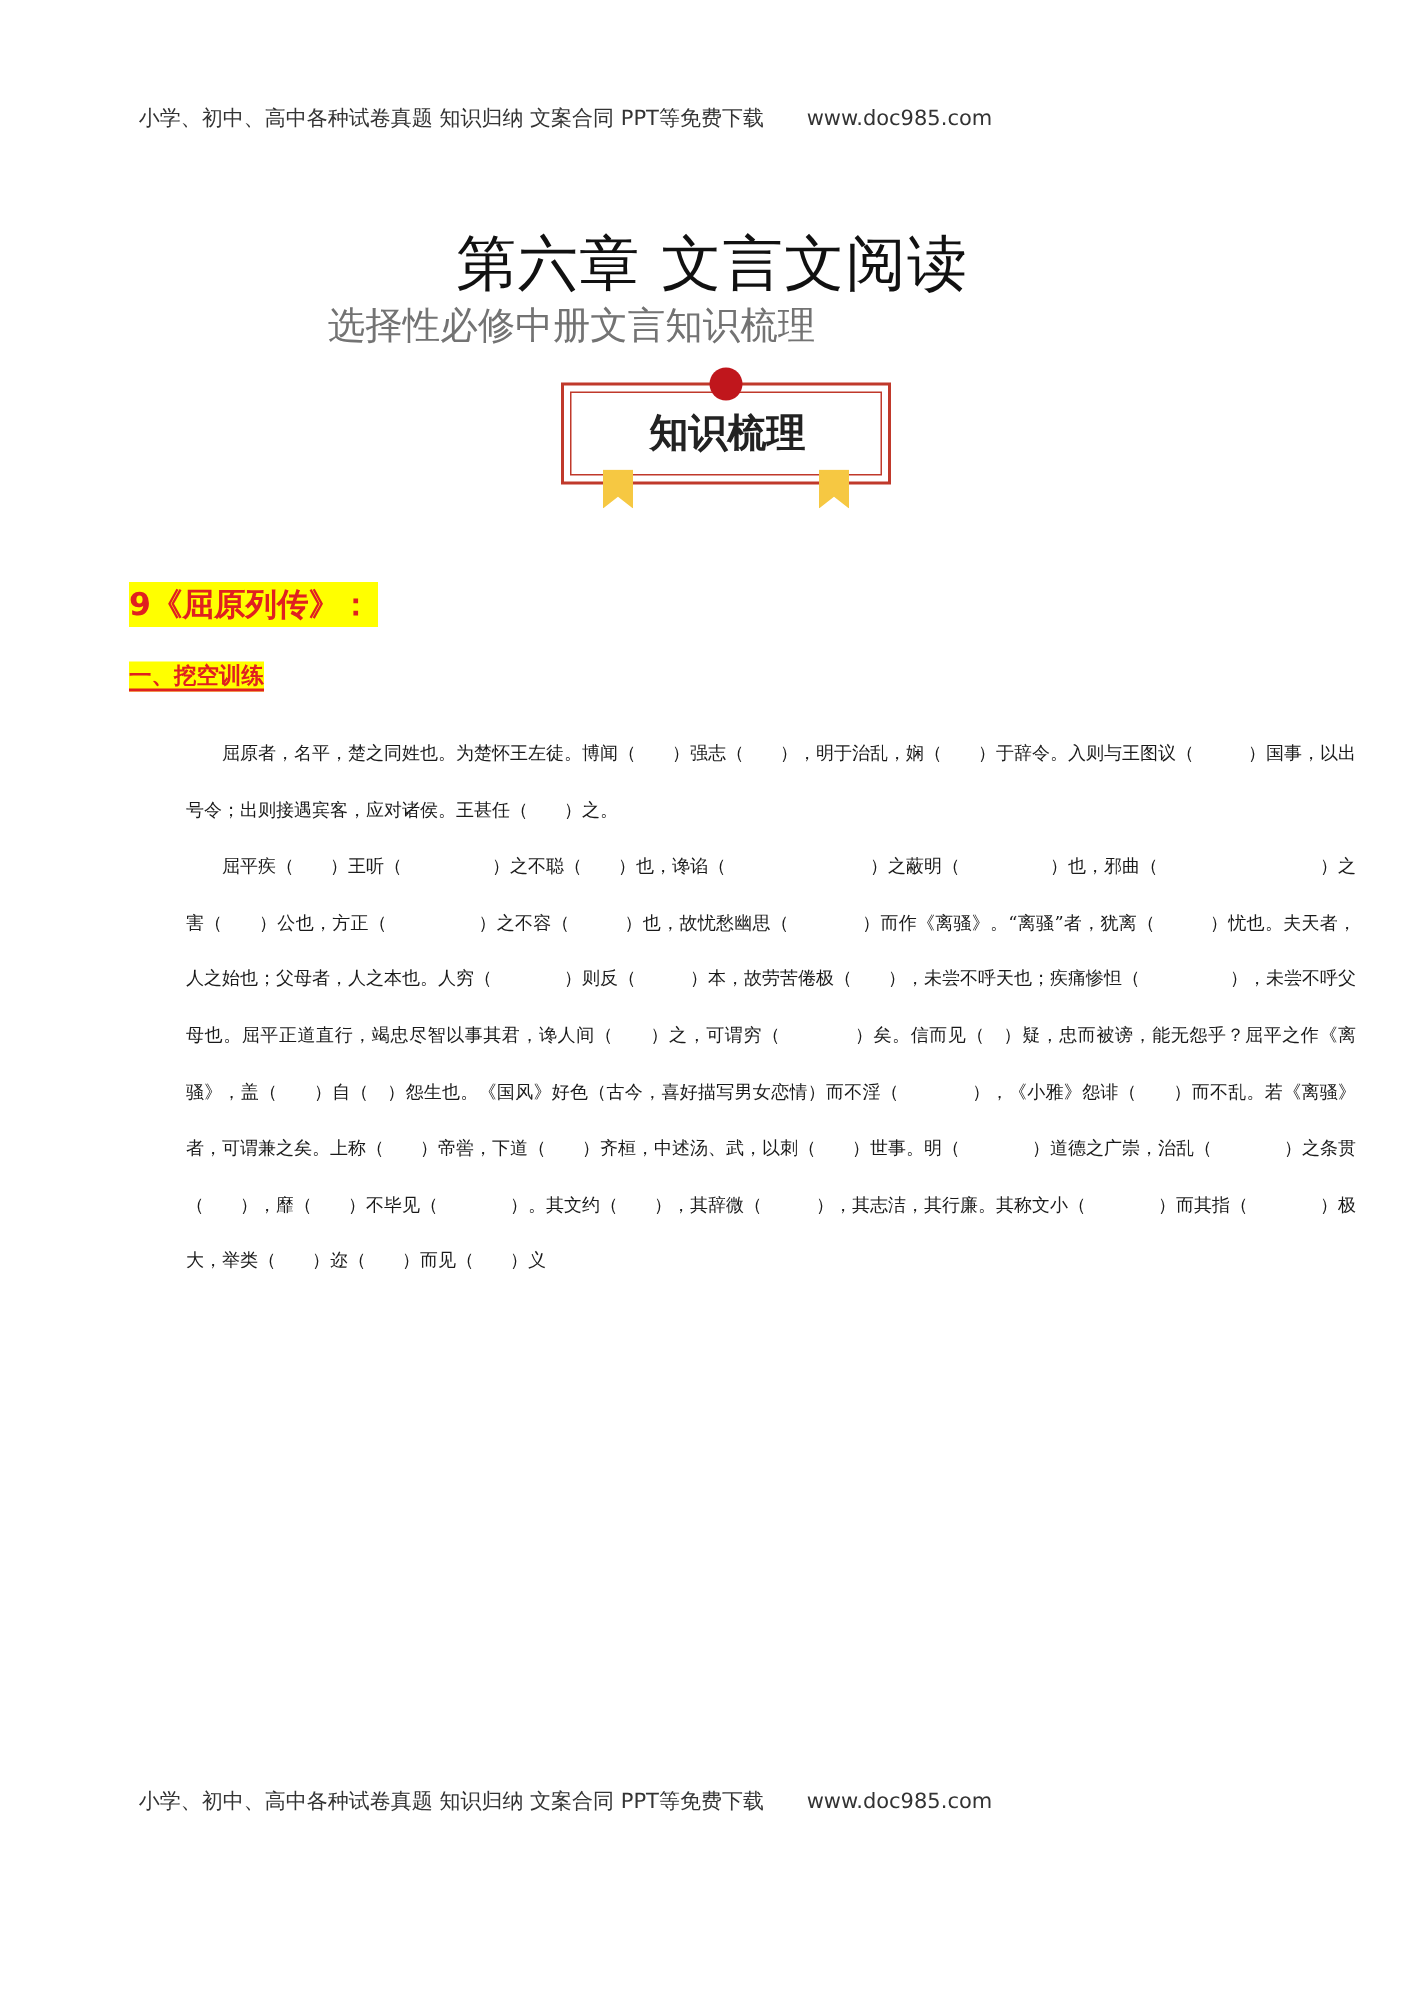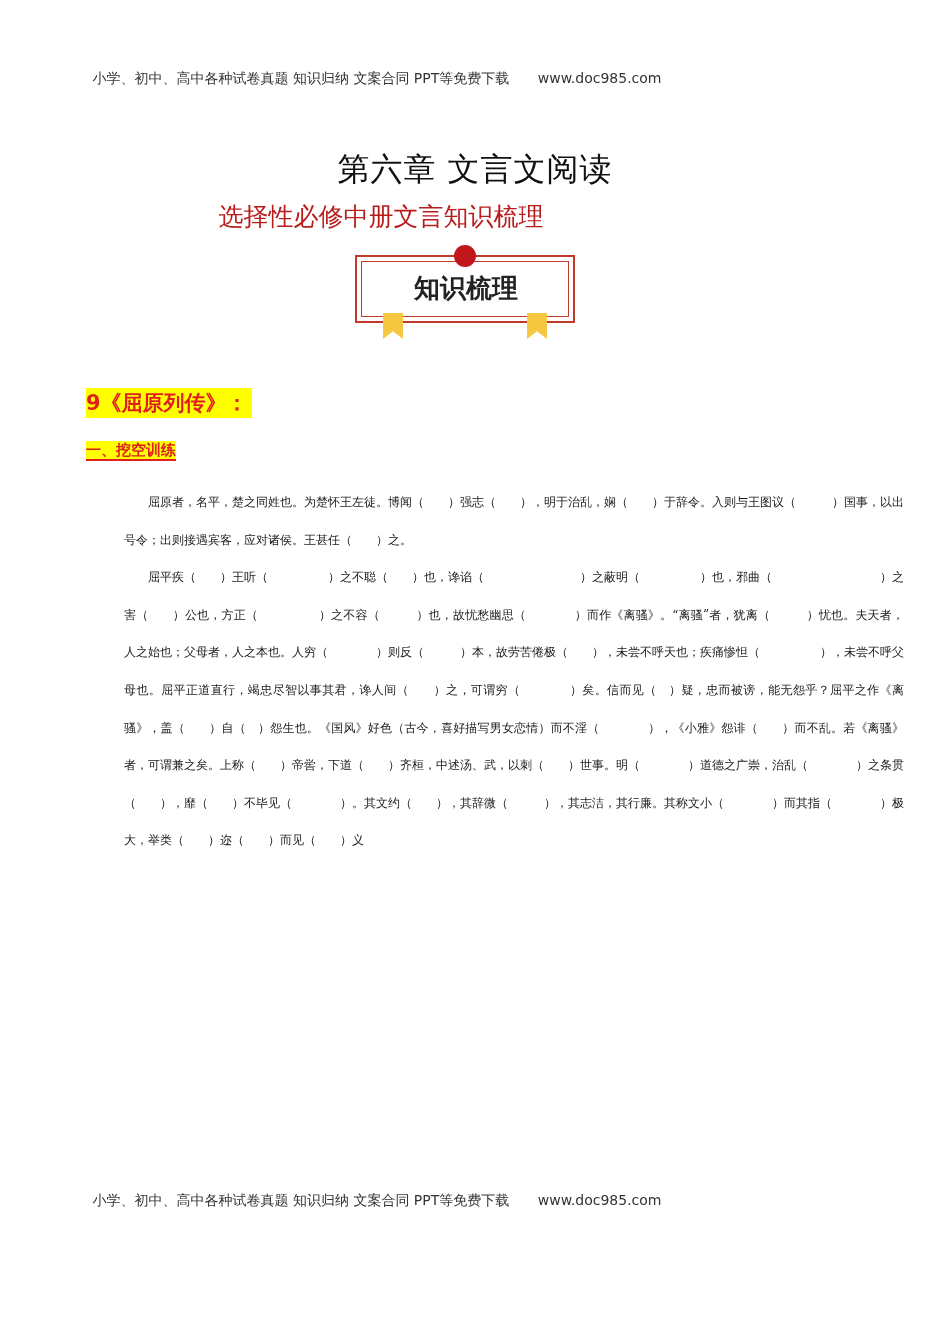--- a/index.html
+++ b/index.html
@@ -2,24 +2,24 @@
 <html><head>
 <meta charset="utf-8">
 <style>
   html, body { margin: 0; padding: 0; background: #ffffff; }
   body { width: 950px; height: 1344px; position: relative; overflow: hidden;
          font-family: "DejaVu Serif", "Liberation Serif", serif; color: #1a1a1a; }
   .hdr { position: absolute; left: 0; width: 754px; text-align: center;
          font-family: "DejaVu Sans", "Liberation Sans", sans-serif; font-size: 14px; color: #333; }
   .hdr .site { margin-left: 24px; }
   .title { position: absolute; top: 148px; left: 0; width: 950px; text-align: center;
-           font-family: "DejaVu Sans", sans-serif; font-size: 32px; color: #111; letter-spacing: 1px; }
+           font-family: "DejaVu Sans", sans-serif; font-size: 40px; color: #111; letter-spacing: 1px; }
   .subtitle { position: absolute; top: 200px; left: 0; width: 762px; text-align: center;
-              font-family: Liberation Sans, sans-serif; font-size: 25px; color: #b91c1c; }
-  .badge { position: absolute; left: 355px; top: 245px; width: 222px; height: 78px; padding-left: 24px; }
+              font-family: Liberation Sans, sans-serif; font-size: 25px; color: #737373; }
+  .badge { position: absolute; left: 374px; top: 245px; width: 222px; height: 78px; padding-left: 24px; }
   .badge .outer { position: absolute; left: 0; top: 10px; width: 220px; height: 68px;
                   border: 2px solid #c0392b; box-sizing: border-box; background: #fff; }
   .badge .inner { position: absolute; left: 6px; top: 16px; width: 208px; height: 56px;
                   border: 1px solid #c0392b; box-sizing: border-box; }
   .badge .dot { position: absolute; left: 99px; top: 0; width: 22px; height: 22px;
                 border-radius: 50%; background: #c0161c; }
   .badge .label { position: absolute; left: 0; top: 26px; width: 222px; text-align: center;
                   font-family: "DejaVu Sans", sans-serif; font-weight: bold; font-size: 26px; color: #222; }
   .ribbon { position: absolute; top: 68px; width: 20px; height: 26px; background: #f6c842;
             clip-path: polygon(0 0, 100% 0, 100% 100%, 50% 70%, 0 100%); }

